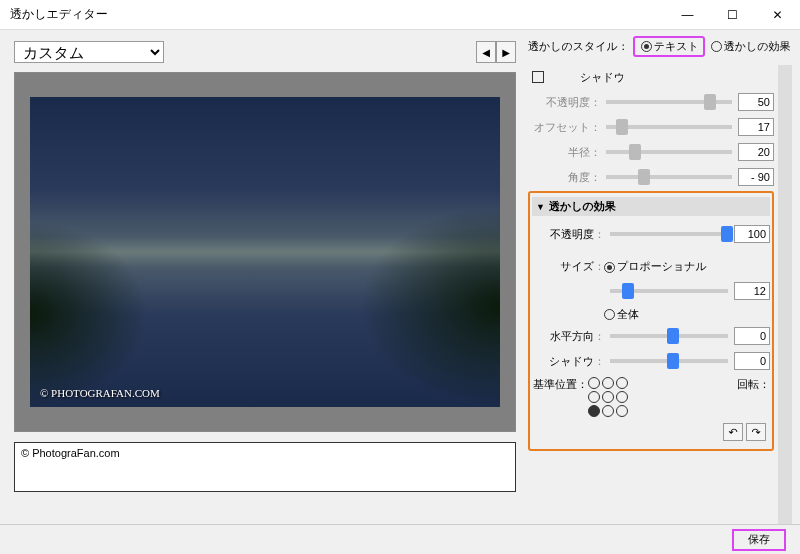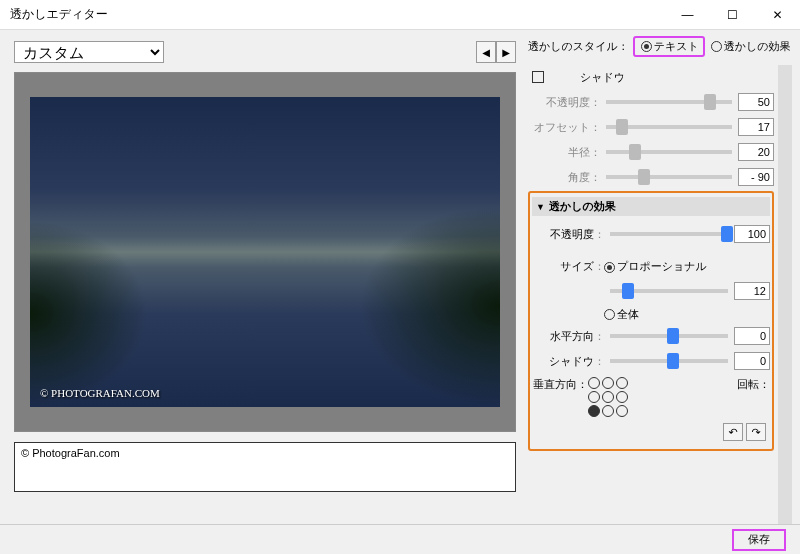--- a/index.html
+++ b/index.html
@@ -182,21 +182,21 @@
         <div class="row">
             <span class="rlabel active">シャドウ</span>
             <span class="colon">：</span>
             <div class="slider">
               <div class="thumb blue" style="left:48%"></div>
             </div>
             <div class="valbox">0</div>
           </div>
 
         <div class="row" style="margin-top:4px;height:auto;align-items:flex-start">
-          <span class="rlabel active" style="width:56px">垂直方向：</span>
+          <span class="rlabel active" style="width:56px">基準位置：</span>
           <div class="anchor-grid">
             <div class="anchor-cell"></div>
               <div class="anchor-cell"></div>
               <div class="anchor-cell"></div>
             <div class="anchor-cell"></div>
               <div class="anchor-cell"></div>
               <div class="anchor-cell"></div>
             <div class="anchor-cell sel"></div>
               <div class="anchor-cell"></div>
               <div class="anchor-cell"></div>

